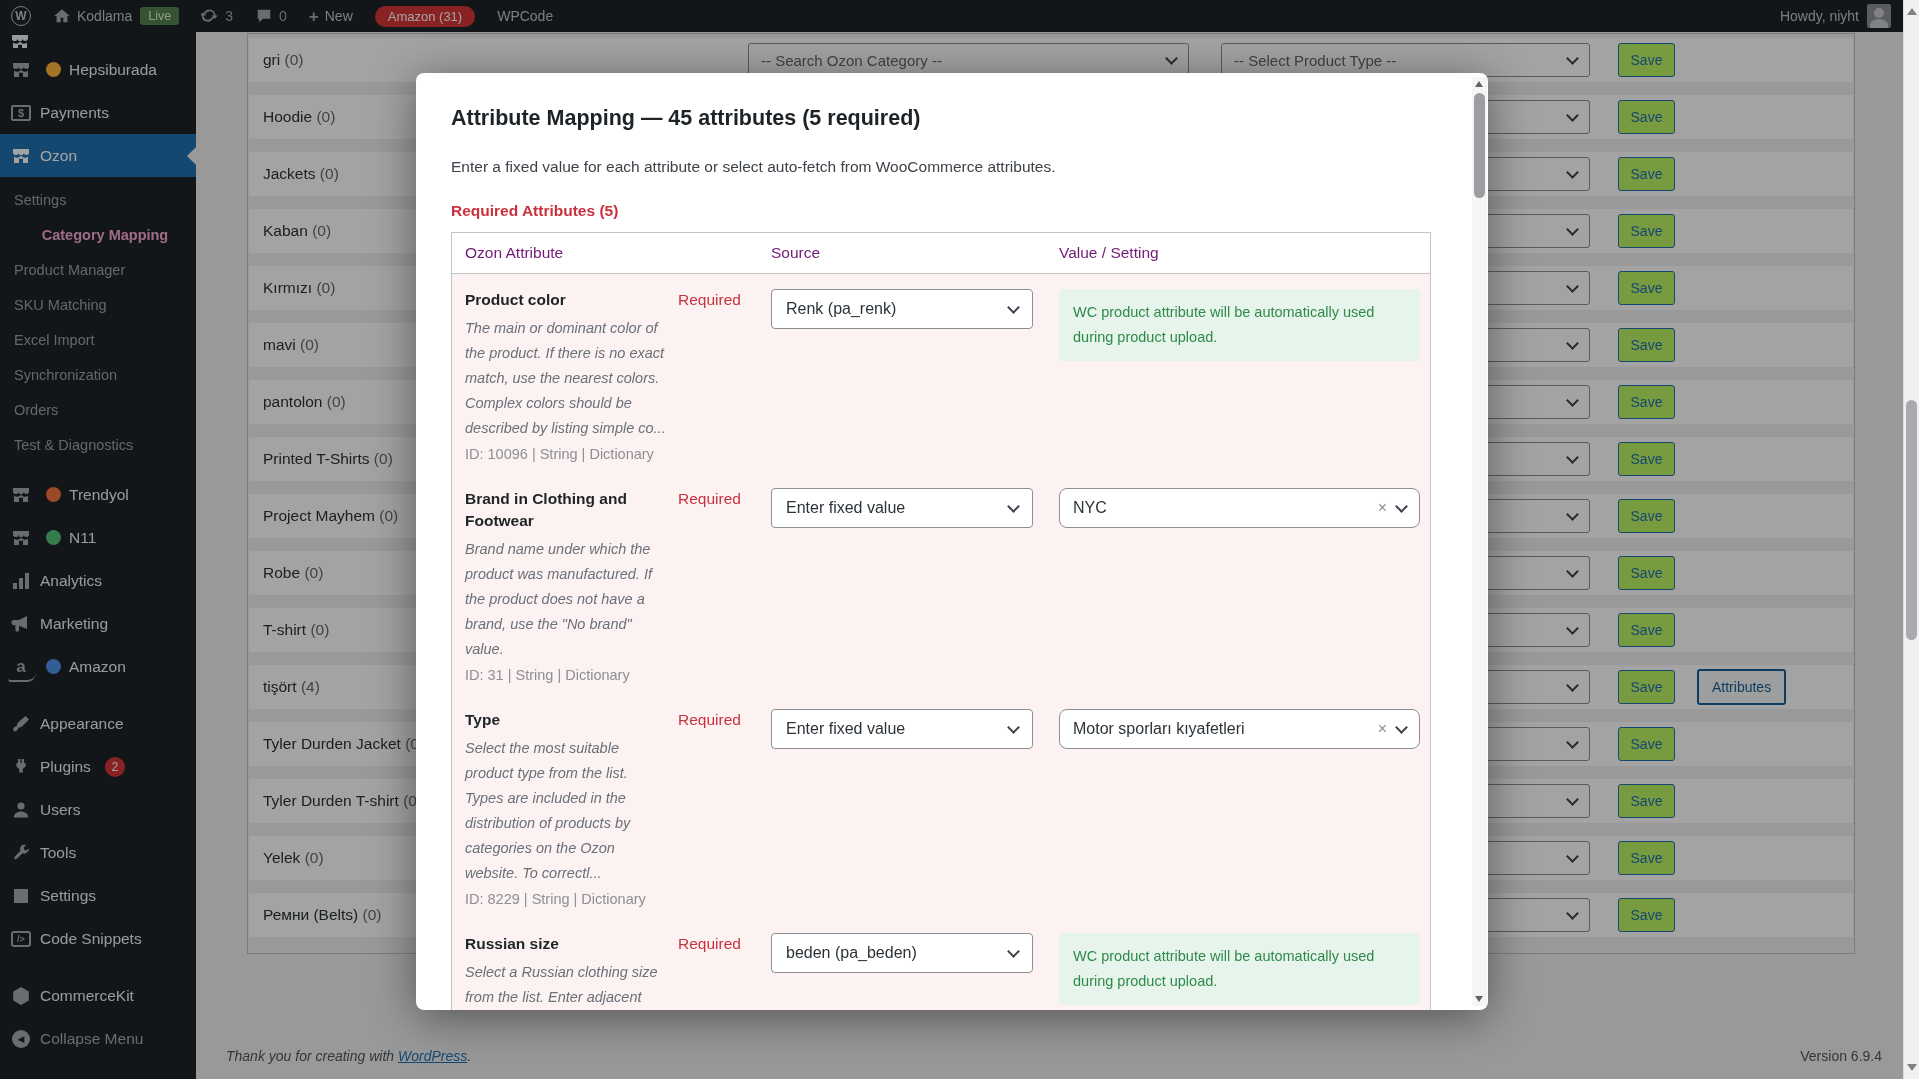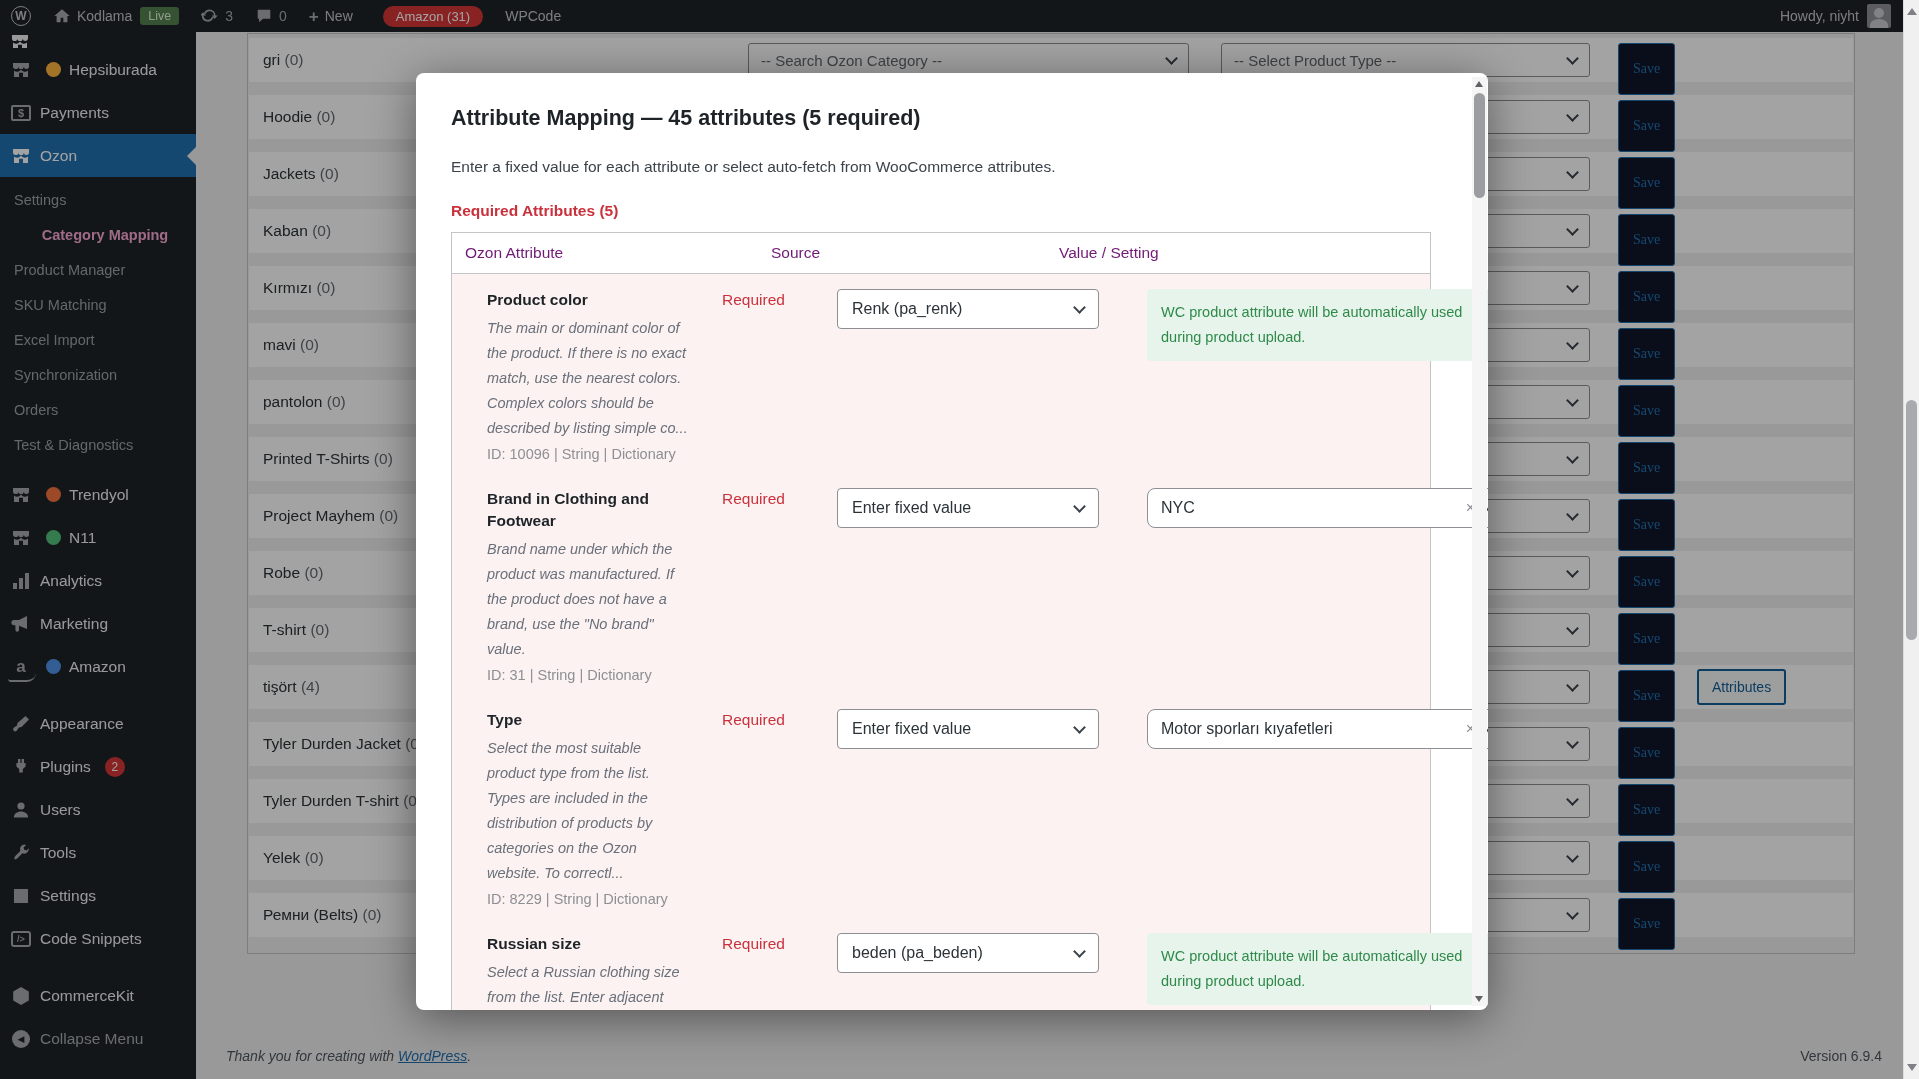--- a/index.html
+++ b/index.html
@@ -11,21 +11,21 @@
     background:#1d2327; color:#c3c4c7; display:flex; align-items:center; z-index:1; font-size:14px; }
   .ab-left { display:flex; align-items:center; height:100%; }
   .ab-item { display:flex; align-items:center; gap:6px; padding:0 11px; height:100%; cursor:pointer; }
   .ab-right { margin-left:auto; display:flex; align-items:center; gap:8px; padding-right:12px; height:100%; }
   .wp-logo { width:20px; height:20px; border:1.6px solid #c3c4c7; border-radius:50%;
     display:flex; align-items:center; justify-content:center; font-size:12px; font-weight:bold; }
   .ab-ico { width:18px; height:18px; display:inline-flex; }
   .ab-ico svg { width:100%; height:100%; fill:#a7aaad; }
   .live-badge { background:#53804f; color:#e2f3da; border-radius:3px; padding:2px 8px; font-size:12.5px; margin-left:2px; }
   .count-num { color:#a7aaad; }
-  .amazon-pill { background:#d63638; color:#fff; border-radius:12px; padding:3px 13px; font-size:13px;margin-left:8px; }
+  .amazon-pill { background:#d63638; color:#fff; border-radius:12px; padding:3px 13px; font-size:13px; }
   .plus-glyph { font-size:17px; font-weight:bold; color:#a7aaad; line-height:1; }
   .avatar { width:24px; height:24px; background:#8d9196; border-radius:2px; position:relative; overflow:hidden; }
   .avatar::before { content:""; position:absolute; left:7px; top:4px; width:10px; height:10px; border-radius:50%; background:#c9ccd0; }
   .avatar::after { content:""; position:absolute; left:3px; top:15px; width:18px; height:12px; border-radius:50% 50% 0 0; background:#c9ccd0; }
 
   
   #sidebar { position:absolute; left:0; top:32px; width:196px; height:1047px;
     background:#1d2327; color:#f0f0f1; z-index:1; font-size:15.5px; }
   .sb-item { display:flex; align-items:center; height:43px; padding-left:10px; gap:8px; cursor:pointer; position:relative; }
   .sb-item .sb-ico { width:22px; height:22px; display:inline-flex; align-items:center; justify-content:center; color:#a7aaad; flex:0 0 22px; }
@@ -63,23 +63,23 @@
   .cat-row:first-child { margin-top:4px; }
   .cat-name { position:absolute; left:14px; top:0; line-height:44px; font-size:15.5px; color:#2c3338; white-space:nowrap; }
   .cat-count { color:#646970; }
   .bg-select { position:absolute; top:5px; height:34px; background:#fff; border:1px solid #8c8f94; border-radius:3px;
     display:flex; align-items:center; font-size:15px; color:#646970; padding:0 12px; }
   .bg-select .chev { margin-left:auto; }
   .sel-a { left:499px; width:441px; }
   .sel-b { left:972px; width:369px; }
   .chev { width:9px; height:9px; border-right:2.2px solid #3c434a; border-bottom:2.2px solid #3c434a;
     transform:rotate(45deg); margin-top:-4px; flex:0 0 9px; }
-  .save-btn { position:absolute; left:1369px; top:5px; width:57px; height:52px; background:#0f172a;
+  .save-btn { position:absolute; left:1369px; top:5px; width:57px; height:34px; background:#bef264;
     border:1px solid #2271b1; border-radius:3px; color:#2271b1; font-size:14px;
-    display:flex; align-items:center; justify-content:center; cursor:pointer;font-family:Liberation Serif, serif; }
+    display:flex; align-items:center; justify-content:center; cursor:pointer; }
   .attr-btn { position:absolute; left:1448px; top:4px; height:36px; padding:0 13px; background:#f6f7f7;
     border:2px solid #135e96; border-radius:3px; color:#135e96; font-size:14px;
     display:flex; align-items:center; justify-content:center; cursor:pointer; }
   #bg-footer { position:absolute; left:30px; top:1016px; width:1660px; font-size:14px; color:#50575e; font-style:italic; }
   #bg-footer a { color:#2271b1; text-decoration:underline; cursor:pointer; }
   #bg-version { position:absolute; right:21px; top:1016px; font-size:14px; color:#50575e; }
 
   
   #overlay { position:absolute; left:0; top:0; width:1903px; height:1079px; background:rgba(0,0,0,0.36); z-index:5; }
 
@@ -94,21 +94,21 @@
   
   #modal { position:absolute; left:416px; top:73px; width:1072px; height:937px; background:#fff;
     border-radius:8px; box-shadow:0 8px 46px rgba(0,0,0,.45); z-index:10; overflow:hidden; }
   #modal-inner { position:absolute; left:35px; top:0; width:996px; }
   #m-title { margin-top:33px; font-size:21.5px; font-weight:bold; color:#1d2327; }
   #m-sub { margin-top:27px; font-size:15.5px; color:#3c434a; }
   #m-section { margin-top:26px; font-size:15.5px; font-weight:bold; color:#c9313d; }
   #m-table { margin-top:12px; width:980px; border:1px solid #c3c4c7; background:#fff; }
   .t-head { display:grid; grid-template-columns:13px 213px 93px 288px 1fr; height:41px; align-items:center;
     border-bottom:1px solid #c3c4c7; font-size:15.5px; color:#701a75; }
-  .t-row { display:grid; grid-template-columns:13px 213px 93px 288px 1fr; background:#fdf2f2; padding:15px 0 6px 0;gap:22px; }
+  .t-row { display:grid; grid-template-columns:13px 213px 93px 288px 1fr; background:#fdf2f2; padding:15px 0 6px 0; }
   .t-name { font-size:15.5px; font-weight:bold; color:#1d2327; line-height:22px; width:208px; }
   .t-desc { font-size:14.5px; font-style:italic; color:#69707a; line-height:25px; margin-top:5px; width:205px; }
   .t-meta { font-size:14.5px; color:#8c8f94; line-height:26px; }
   .t-req { font-size:15.5px; font-weight:normal; color:#c9313d; line-height:22px; }
   .m-select { width:262px; height:40px; background:#fff; border:1px solid #8c8f94; border-radius:4px;
     display:flex; align-items:center; padding:0 14px; font-size:16px; color:#2c3338; cursor:pointer; }
   .m-select .chev { margin-left:auto; }
   .m-note { width:361px; background:#e6f4eb; color:#2f8a4a; border-radius:4px;
     padding:11px 14px; font-size:14.5px; line-height:25px; }
   .m-combo { width:361px; height:40px; background:#fff; border:1px solid #8c8f94; border-radius:8px;

